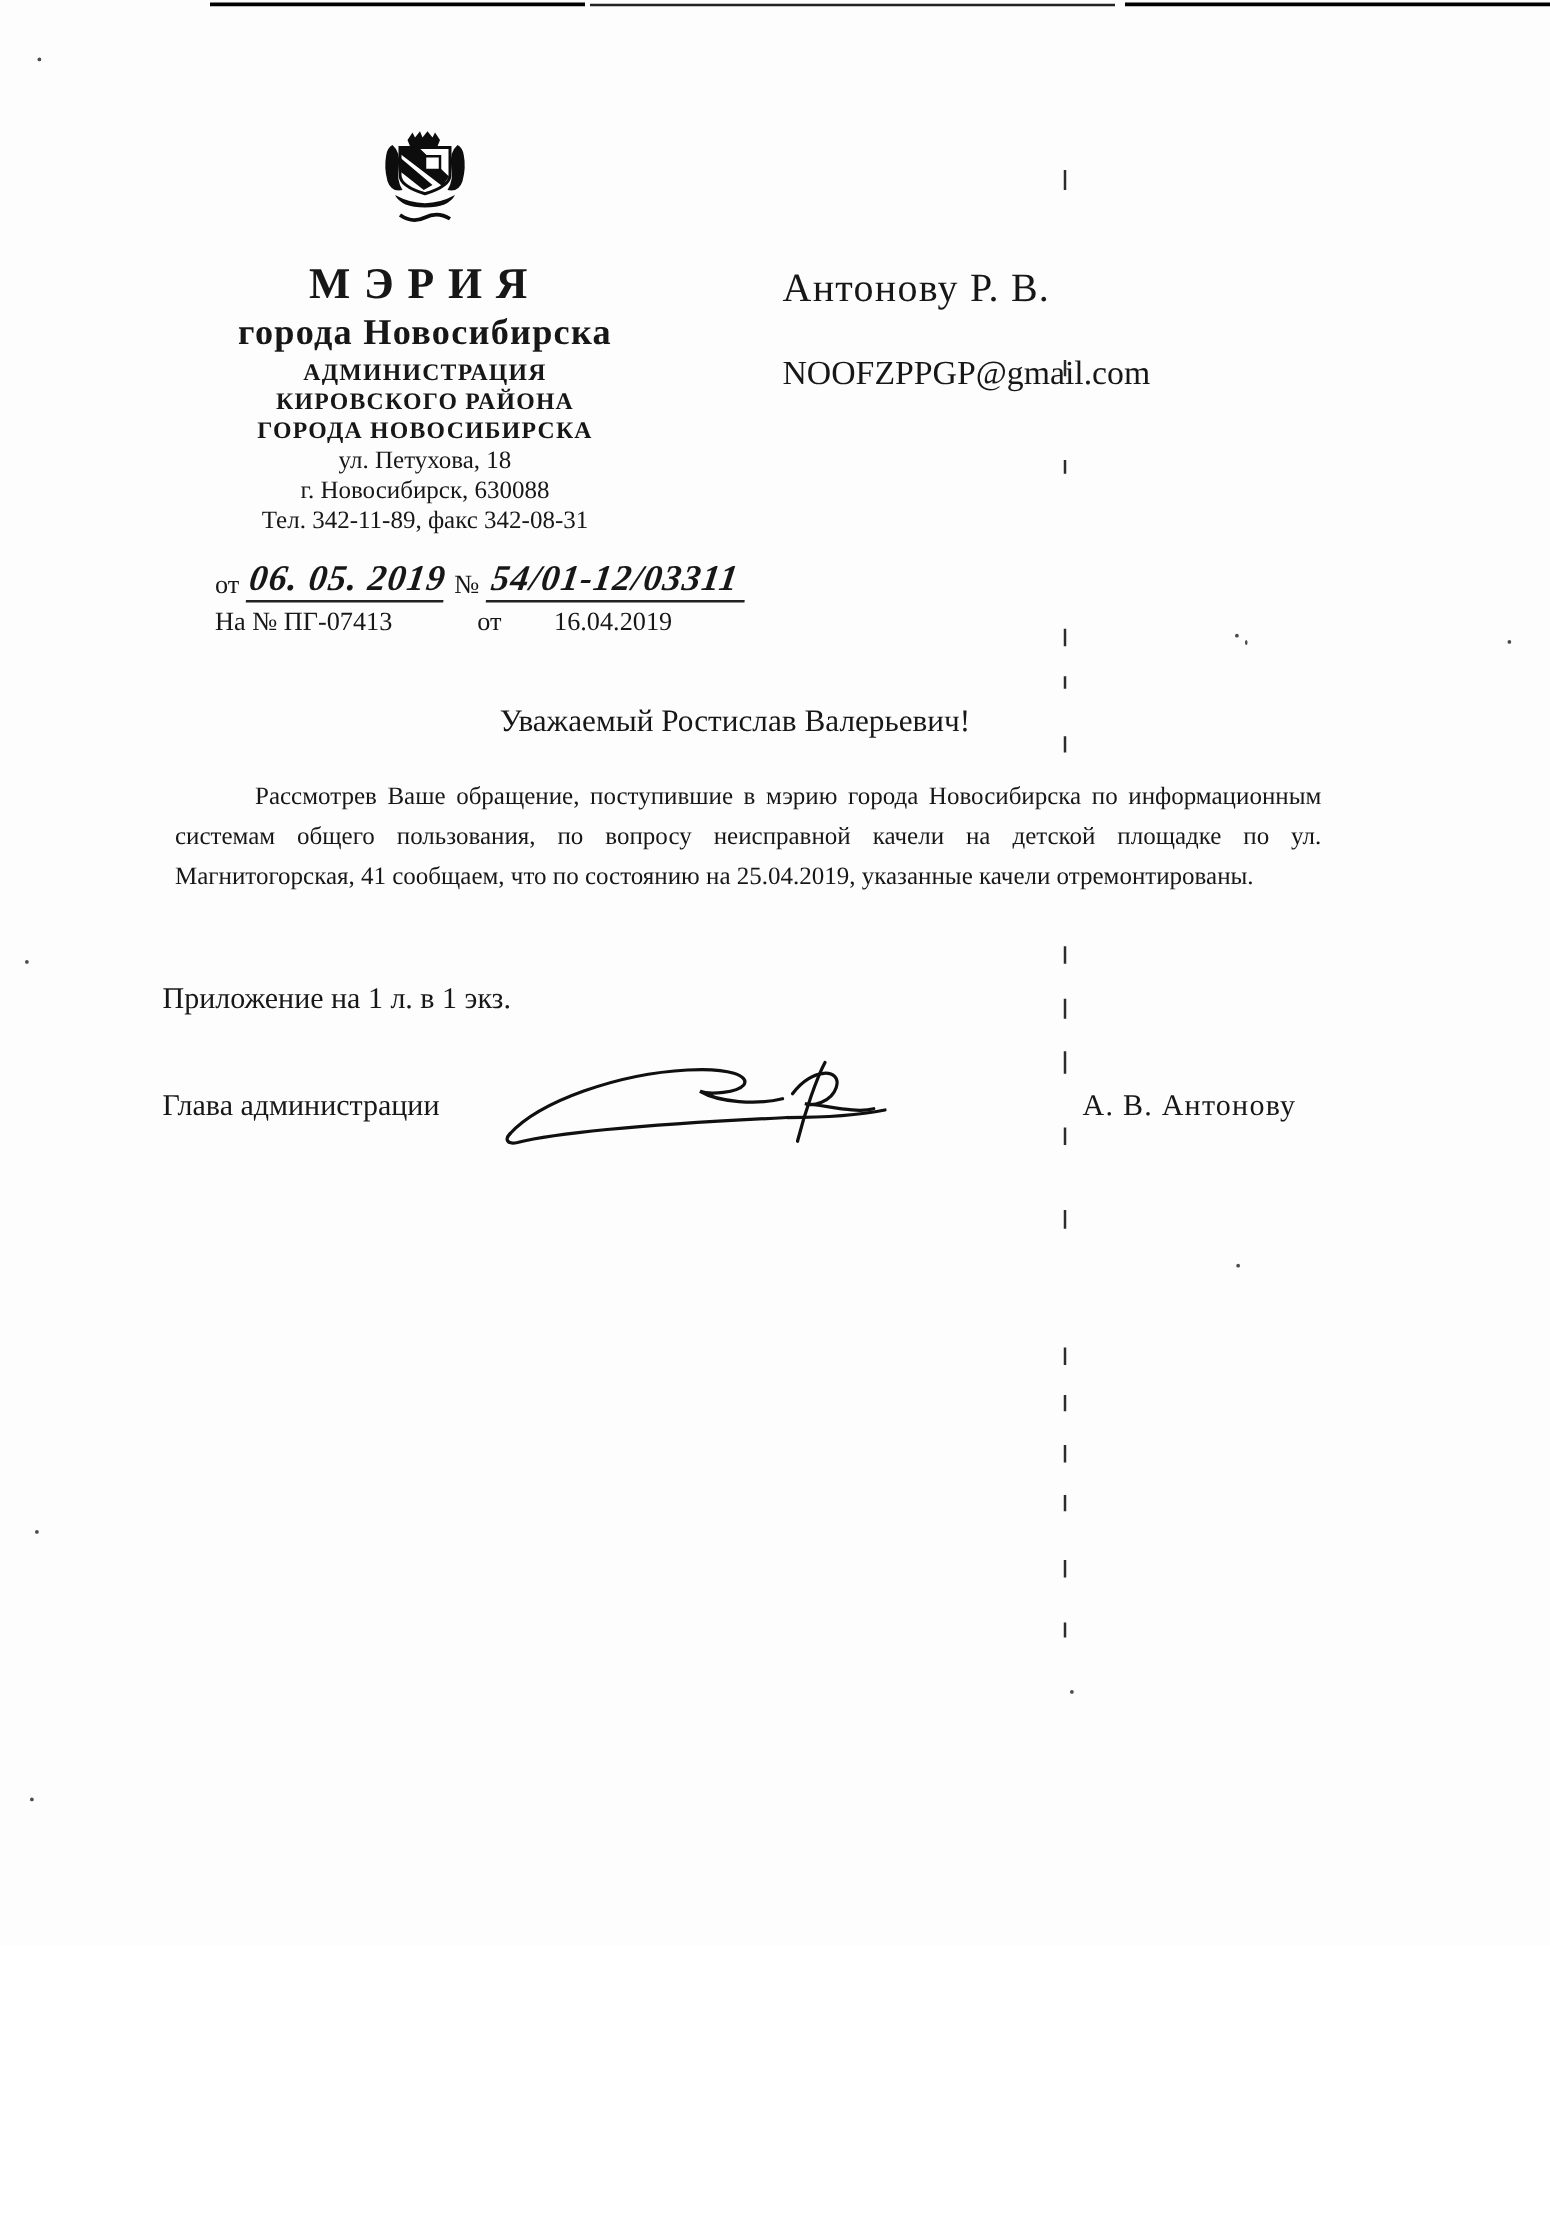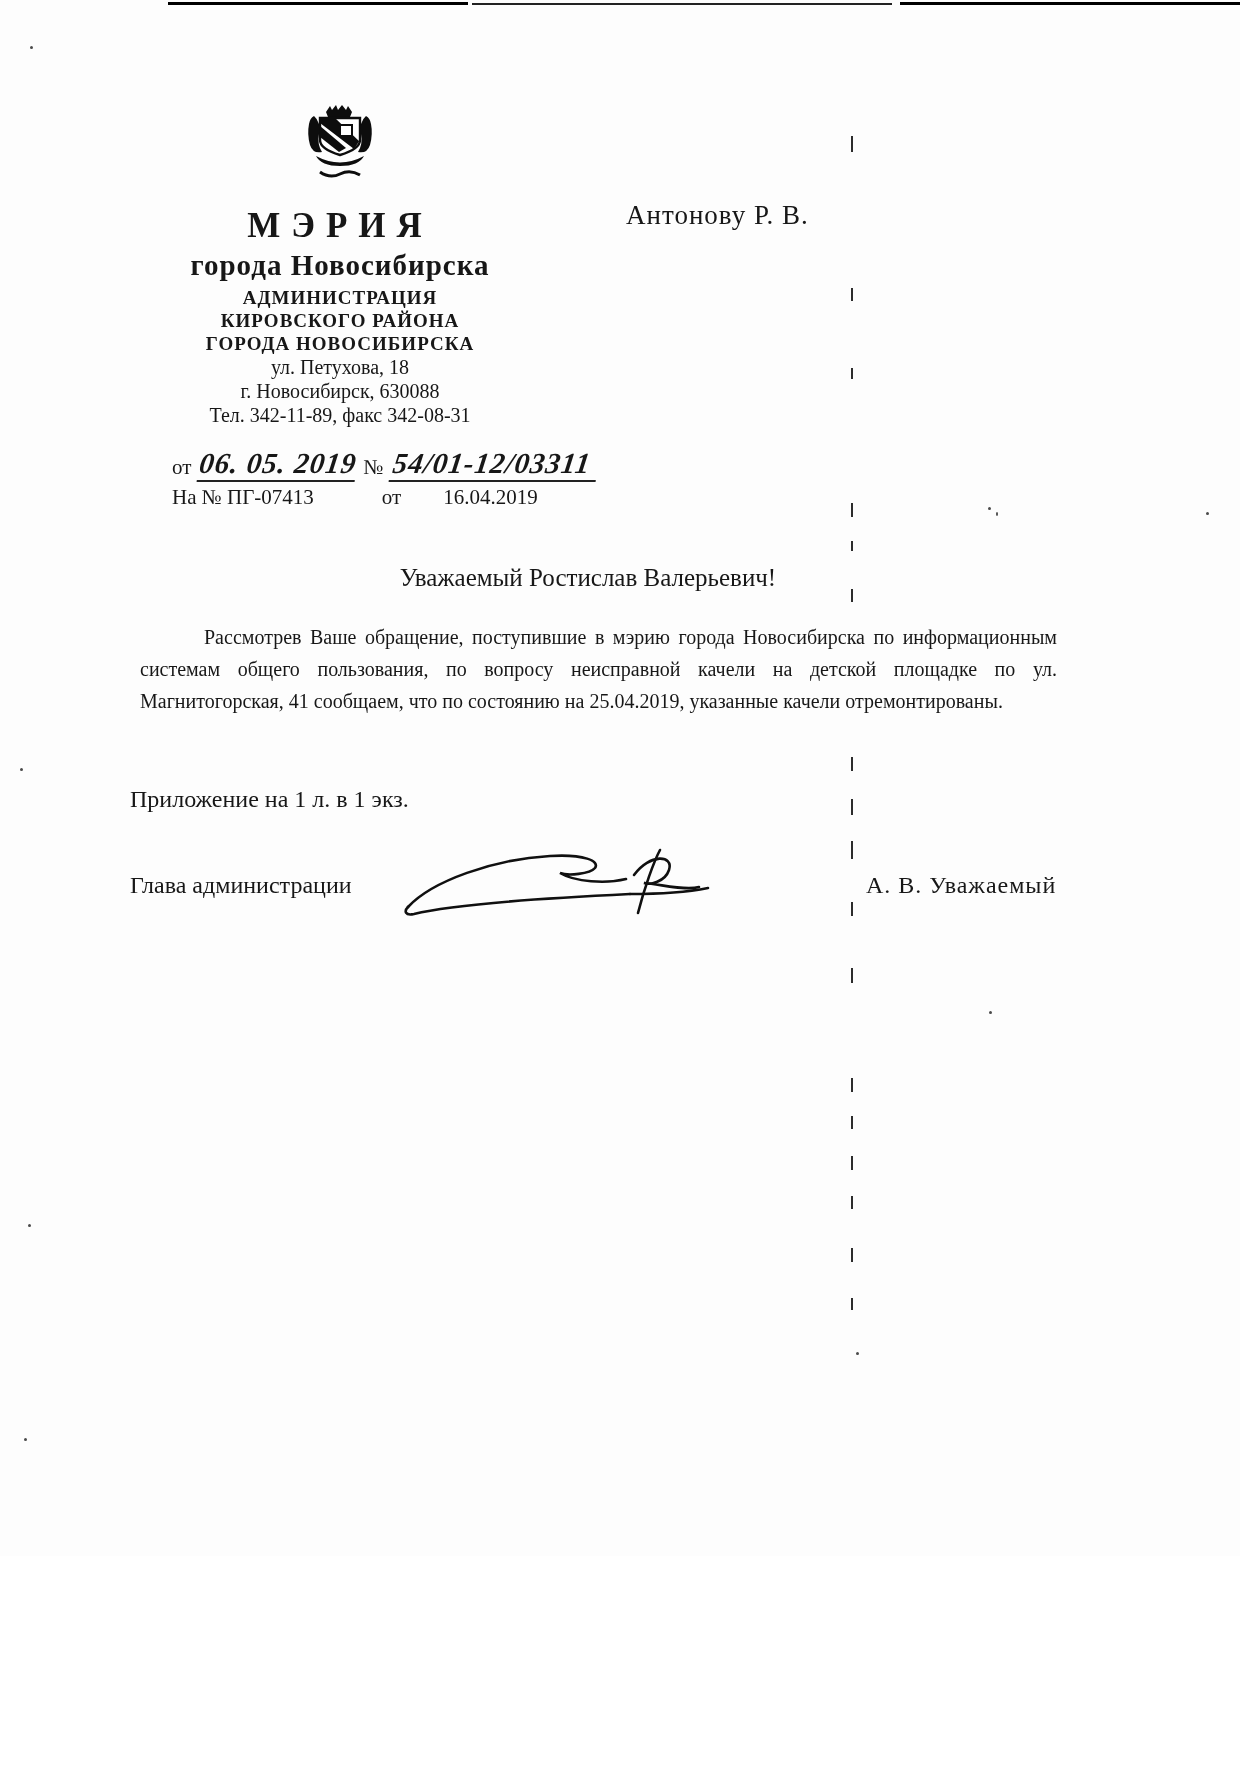--- a/index.html
+++ b/index.html
@@ -25,21 +25,21 @@
     transform:skewX(-8deg);white-space:nowrap;
   }
   .hw-date{flex:none;width:158px;text-align:center;border-bottom:2px solid #222;margin:0 6px 0 8px;}
   .hw-num{flex:none;width:205px;border-bottom:2px solid #222;margin-left:8px;padding-left:2px;}
   .ref-row2{display:flex;margin-top:3px;font-size:21px;}
   .ref-replyno{flex:none;}
   .ref-reply-ot{flex:none;margin-left:68px;}
   .ref-replydate{flex:none;margin-left:42px;}
   
   .recipient{position:absolute;left:626px;top:200px;width:340px;}
-  .recipient-name{font-size:27px;letter-spacing:1px;}
+  .recipient-name{font-size:32px;letter-spacing:1px;margin-top:12px;}
   .recipient-email{font-size:27px;margin-top:34px;}
   
   .salutation{position:absolute;left:130px;top:564px;width:916px;text-align:center;font-size:25px;}
   .paragraph{
     position:absolute;left:140px;top:621px;width:917px;
     font-size:20px;line-height:32px;text-align:justify;text-indent:64px;
   }
   .attachment{position:absolute;left:130px;top:786px;font-size:24px;}
   
   .sig-title{position:absolute;left:130px;top:872px;font-size:24px;}
@@ -96,37 +96,38 @@
     </div>
     <div class="ref-row2">
       <span class="ref-replyno">На № ПГ-07413</span>
       <span class="ref-reply-ot">от</span>
       <span class="ref-replydate">16.04.2019</span>
     </div>
   </div>
 
   <div class="recipient">
     <div class="recipient-name">Антонову Р. В.</div>
+    <div class="recipient-email">NOOFZPPGP@gmail.com</div>
   </div>
 
   <div class="salutation">Уважаемый Ростислав Валерьевич!</div>
   <div class="paragraph">Рассмотрев Ваше обращение, поступившие в мэрию города Новосибирска по информационным системам общего пользования, по вопросу неисправной качели на детской площадке по ул. Магнитогорская, 41 сообщаем, что по состоянию на 25.04.2019, указанные качели отремонтированы.</div>
   <div class="attachment">Приложение на 1 л. в 1 экз.</div>
 
   <div class="sig-title">Глава администрации</div>
   <svg class="sig-script" width="325" height="90" viewBox="0 0 325 90" aria-hidden="true">
     <g fill="none" stroke="#101010" stroke-width="2.6" stroke-linecap="round">
       <path d="M10,62 C34,36 96,14 152,11 C186,9 202,16 197,23 C192,29 170,31 162,28 C177,37 208,39 228,34"></path>
       <path d="M10,62 C6,66 7,71 16,69 C60,58 170,52 232,49"></path>
       <path d="M240,68 C246,44 256,16 262,5"></path>
       <path d="M236,30 C252,8 276,10 271,25 C267,37 252,40 246,38 C262,39 286,46 301,42"></path>
       <path d="M232,49 C258,49 290,47 310,43"></path>
     </g>
   </svg>
-  <div class="sig-name">А. В. Уважаемый</div>
+  <div class="sig-name">А. В. Антонову</div>
 
   <div class="footer">
     <div>Васильев</div>
     <div>1169707</div>
   </div>
 
   <div class="crease" style="top:136px;height:16px;"></div>
   <div class="crease" style="top:288px;height:13px;"></div>
   <div class="crease" style="top:368px;height:11px;"></div>
   <div class="crease" style="top:503px;height:14px;"></div>

